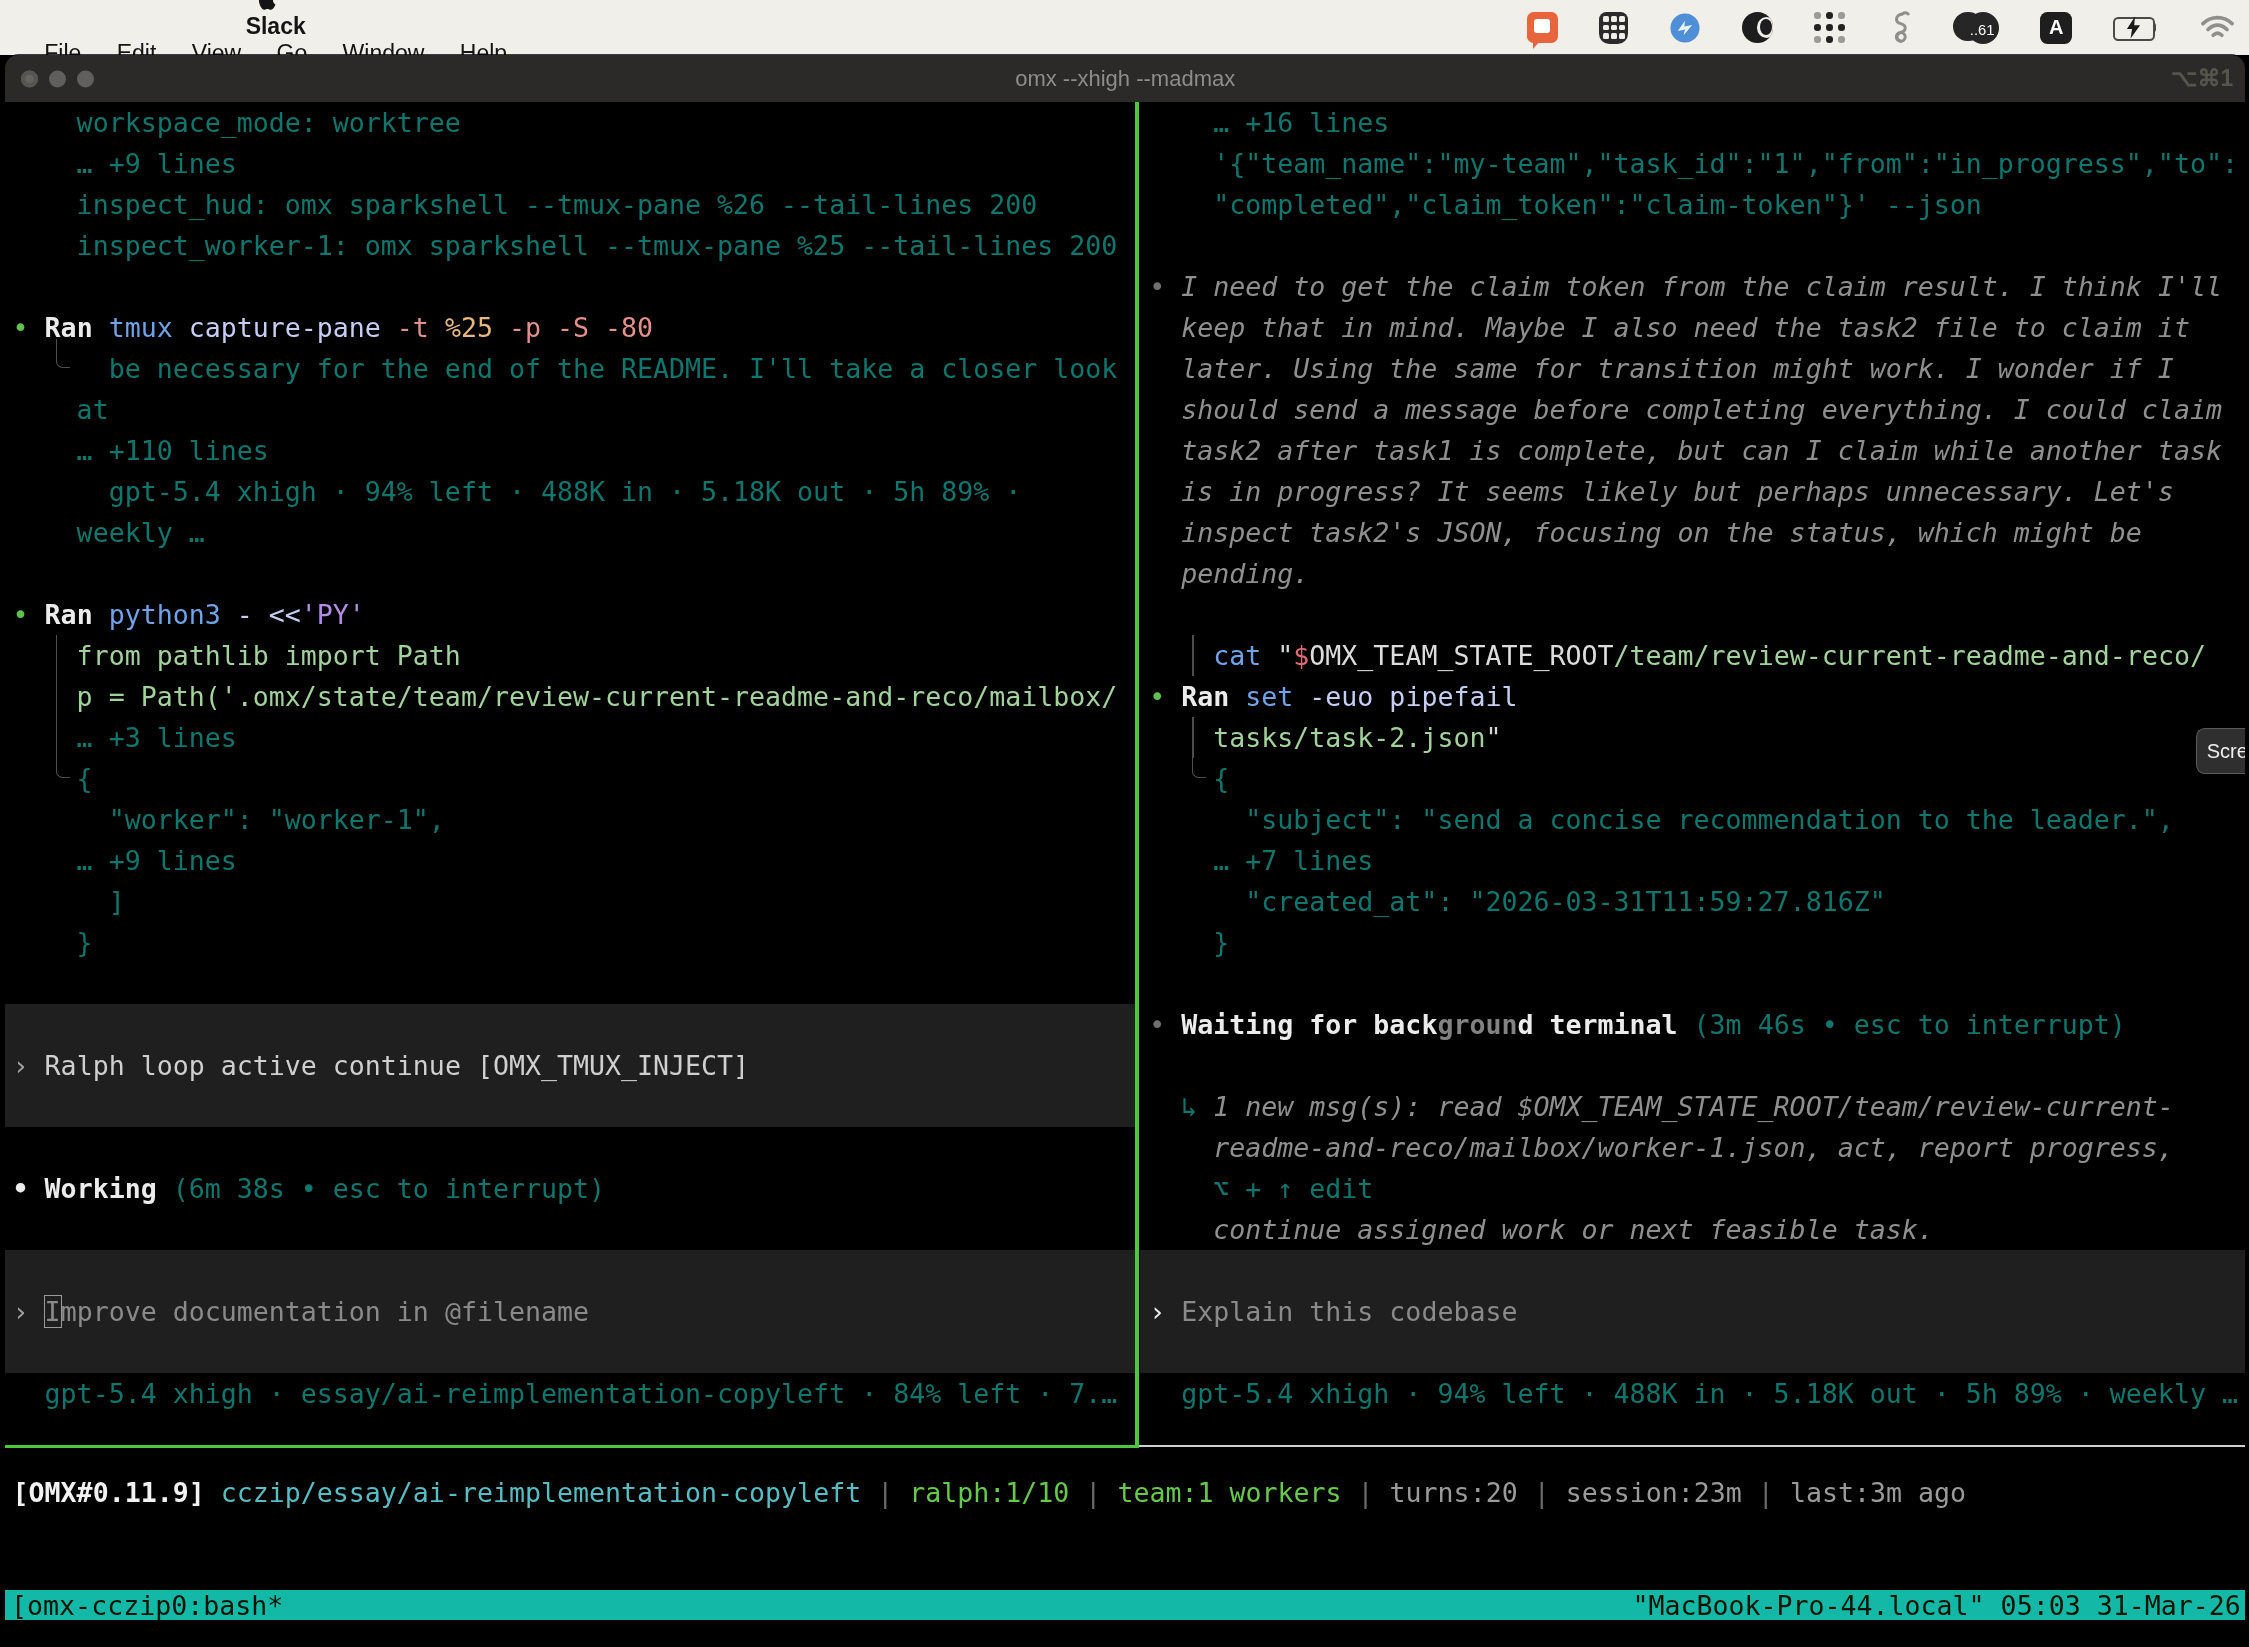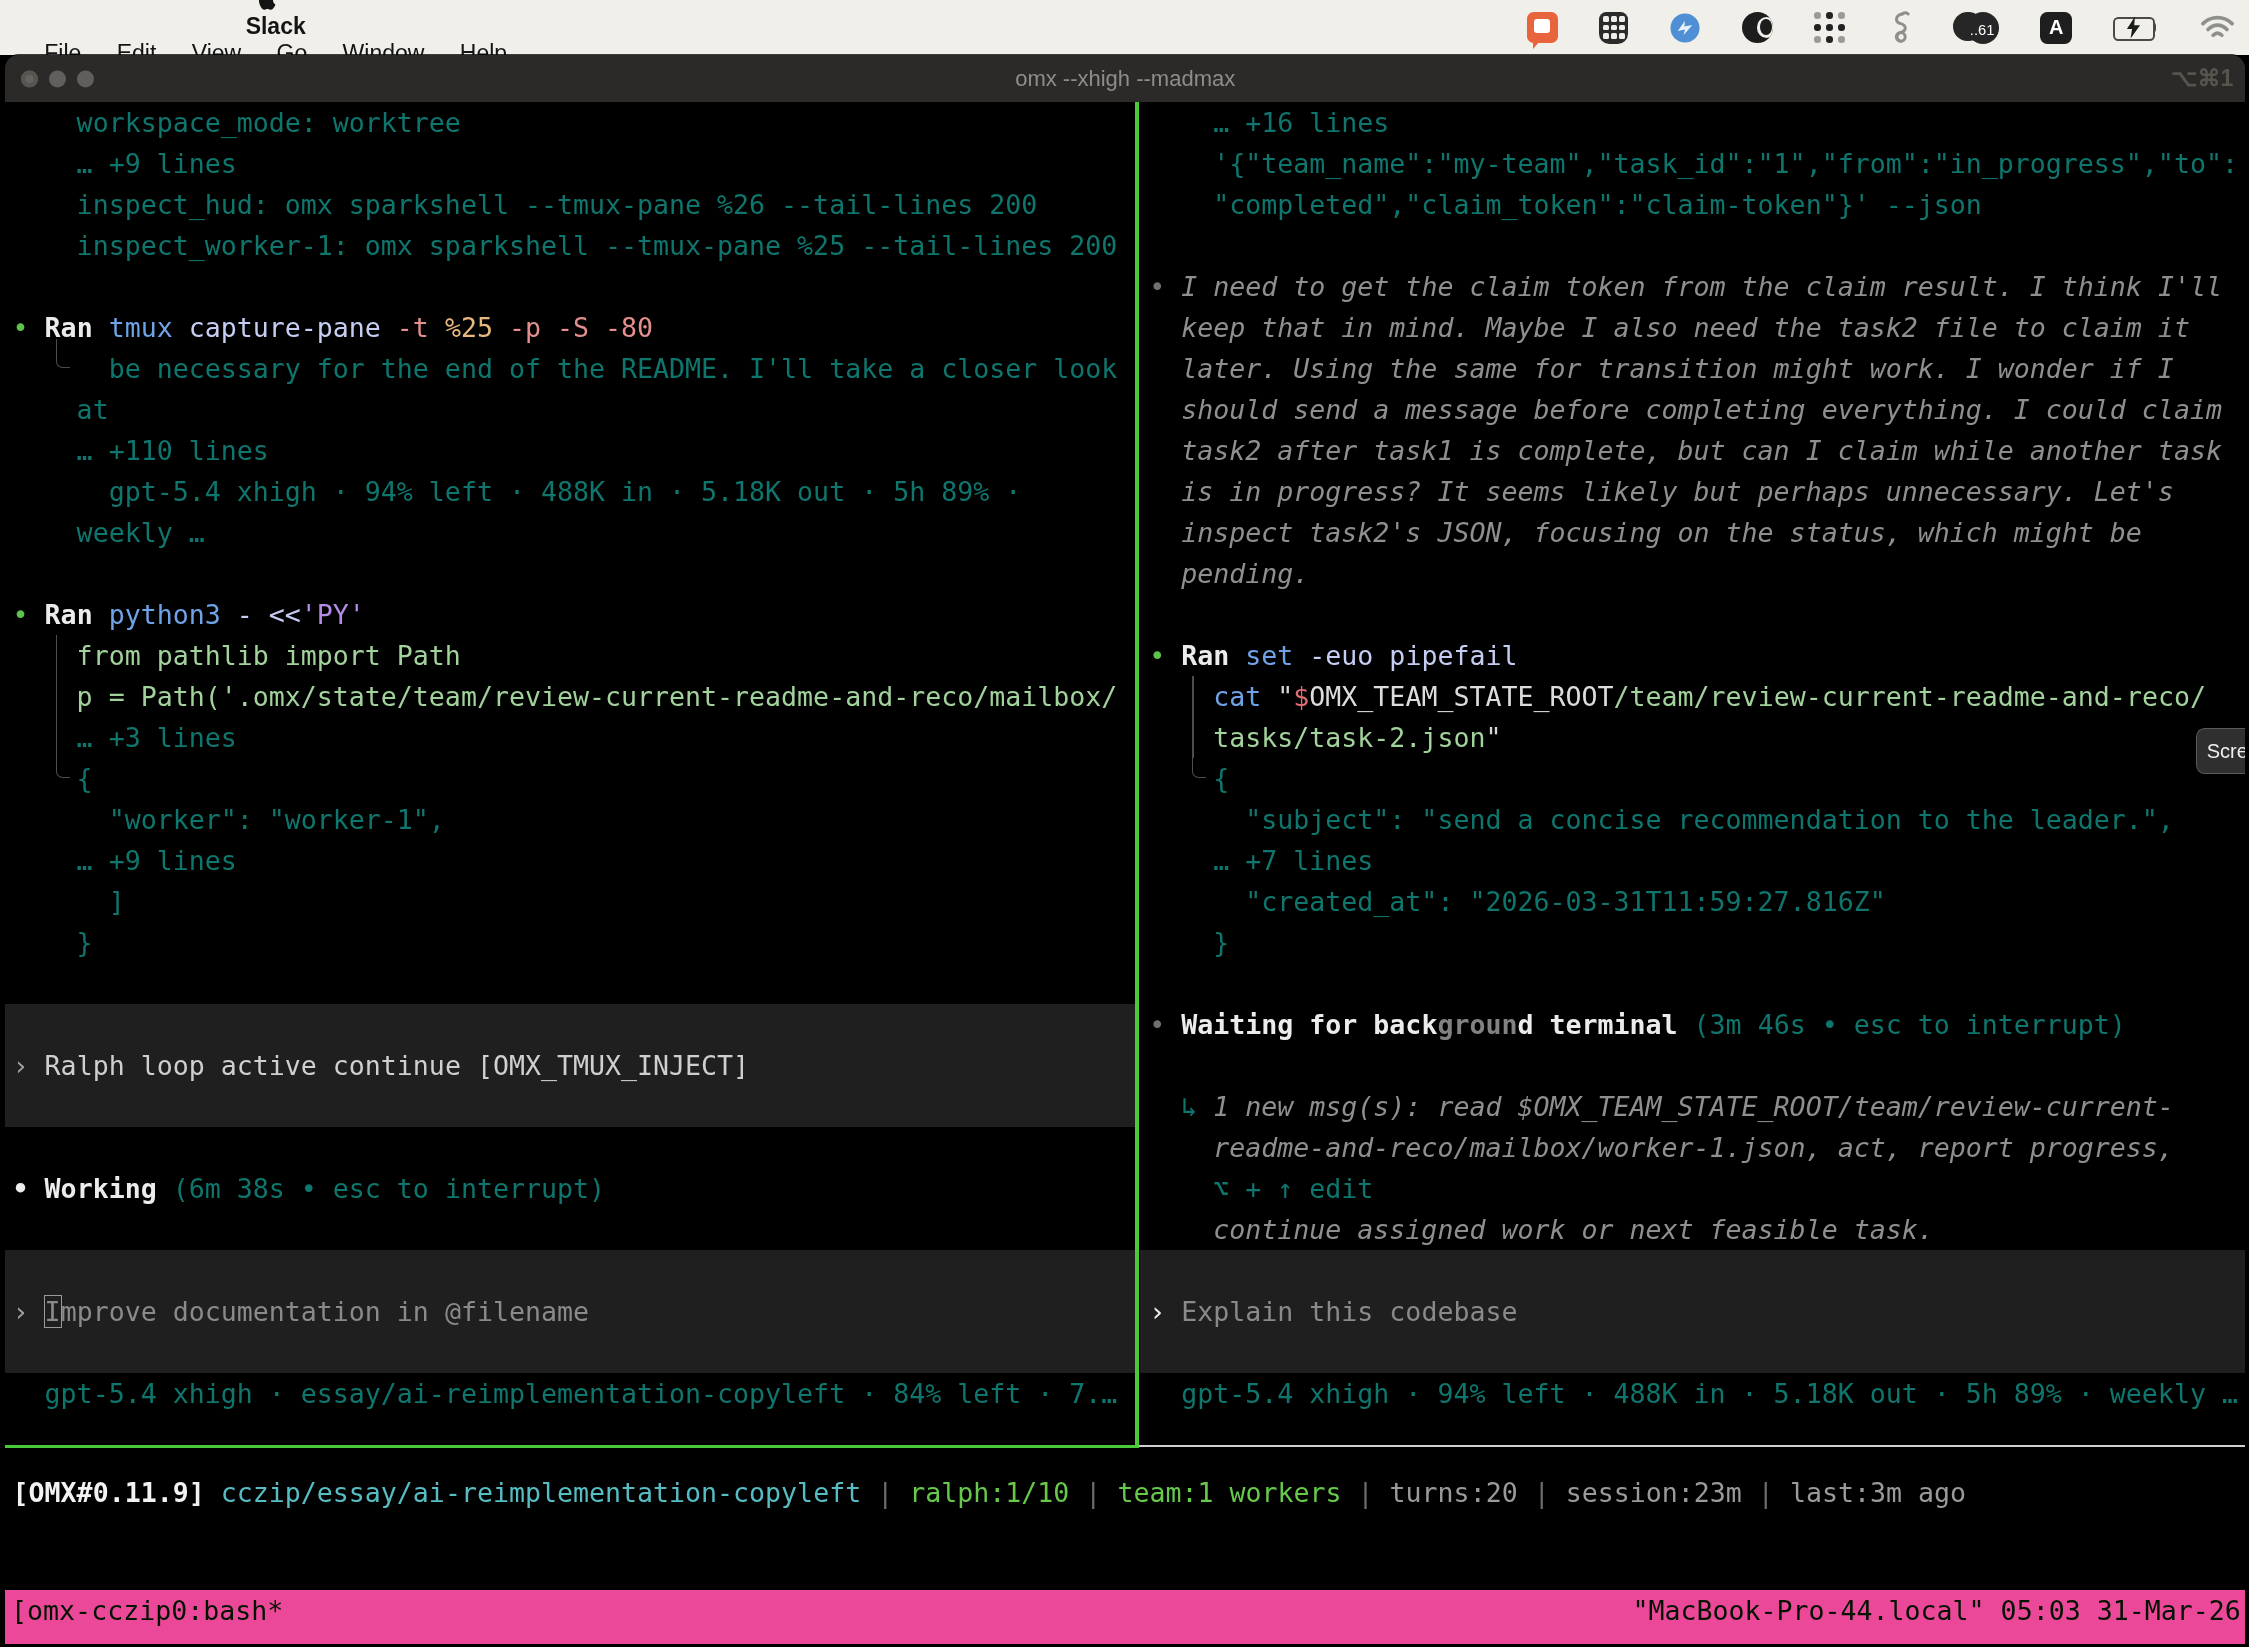--- a/index.html
+++ b/index.html
@@ -89,22 +89,22 @@
   .placeholder{color:#8a8a8a;}
   .cursorbox{outline:1.5px solid #9a9a9a;outline-offset:-0.7px;}
 
   
   .omx-status{position:absolute;left:0;right:0;top:1370px;height:41px;white-space:pre;padding-left:7.4px;}
   .sbold{color:#f2f2f2;font-weight:700;}
   .scyan{color:#55bdc3;}
   .sgreen{color:#67c94b;}
   .sdim{color:#6b6b6b;}
   .sdim2{color:#9a9a9a;}
-  .tmuxbar{position:absolute;left:0;right:0;top:1488px;height:54px;background:#ec4899;color:#031403;
-    display:flex;align-items:flex-start;white-space:pre;}
+  .tmuxbar{position:absolute;left:0;right:0;top:1488px;height:30px;background:#14b8a6;color:#031403;
+    display:flex;align-items:center;white-space:pre;}
   .tmux-left{padding-left:5.9px;}
   .tmux-right{margin-left:auto;padding-right:4.4px;}
 
   .scre-btn{position:absolute;right:0;top:626px;width:49px;height:46px;background:#2f2f2f;
     border:1.5px solid #5b5b5b;border-right:none;border-radius:8.9px 0 0 8.9px;box-sizing:border-box;
     color:#efefef;font-family:"Liberation Sans",sans-serif;font-size:20px;display:flex;align-items:center;
     padding-left:9.6px;overflow:hidden;}
 </style>
 </head>
 <body>
@@ -264,22 +264,22 @@
         <div class="line"></div>
         <div class="line"><span class="dimbullet">• </span><span class="think">I need to get the claim token from the claim result. I think I'll</span></div>
         <div class="line"><span class="think">  keep that in mind. Maybe I also need the task2 file to claim it</span></div>
         <div class="line"><span class="think">  later. Using the same for transition might work. I wonder if I</span></div>
         <div class="line"><span class="think">  should send a message before completing everything. I could claim</span></div>
         <div class="line"><span class="think">  task2 after task1 is complete, but can I claim while another task</span></div>
         <div class="line"><span class="think">  is in progress? It seems likely but perhaps unnecessary. Let's</span></div>
         <div class="line"><span class="think">  inspect task2's JSON, focusing on the status, which might be</span></div>
         <div class="line"><span class="think">  pending.</span></div>
         <div class="line"></div>
+        <div class="line conn-bar"><span class="dim">    </span><span class="cmd">cat </span><span class="quote">"</span><span class="dollar">$</span><span class="env">OMX_TEAM_STATE_ROOT</span><span class="path">/team/review-current-readme-and-reco/</span></div>
         <div class="line"><span class="bullet">• </span><span class="boldw">Ran </span><span class="cmd">set </span><span class="arg">-euo pipefail</span></div>
-        <div class="line conn-bar"><span class="dim">    </span><span class="cmd">cat </span><span class="quote">"</span><span class="dollar">$</span><span class="env">OMX_TEAM_STATE_ROOT</span><span class="path">/team/review-current-readme-and-reco/</span></div>
         <div class="line conn-bar"><span class="dim">    </span><span class="path">tasks/task-2.json</span><span class="quote">"</span></div>
         <div class="line conn-corner"><span class="dim">    {</span></div>
         <div class="line"><span class="dim">      "subject": "send a concise recommendation to the leader.",</span></div>
         <div class="line"><span class="dim">    … +7 lines</span></div>
         <div class="line"><span class="dim">      "created_at": "2026-03-31T11:59:27.816Z"</span></div>
         <div class="line"><span class="dim">    }</span></div>
         <div class="line"></div>
         <div class="line"><span class="dimbullet">• </span><span class="boldw">Waiting for back</span><span class="bolddim">groun</span><span class="boldw">d terminal </span><span class="dim">(3m 46s • esc to interrupt)</span></div>
         <div class="line"></div>
         <div class="line"><span class="dim">  ↳ </span><span class="think">1 new msg(s): read $OMX_TEAM_STATE_ROOT/team/review-current-</span></div>

